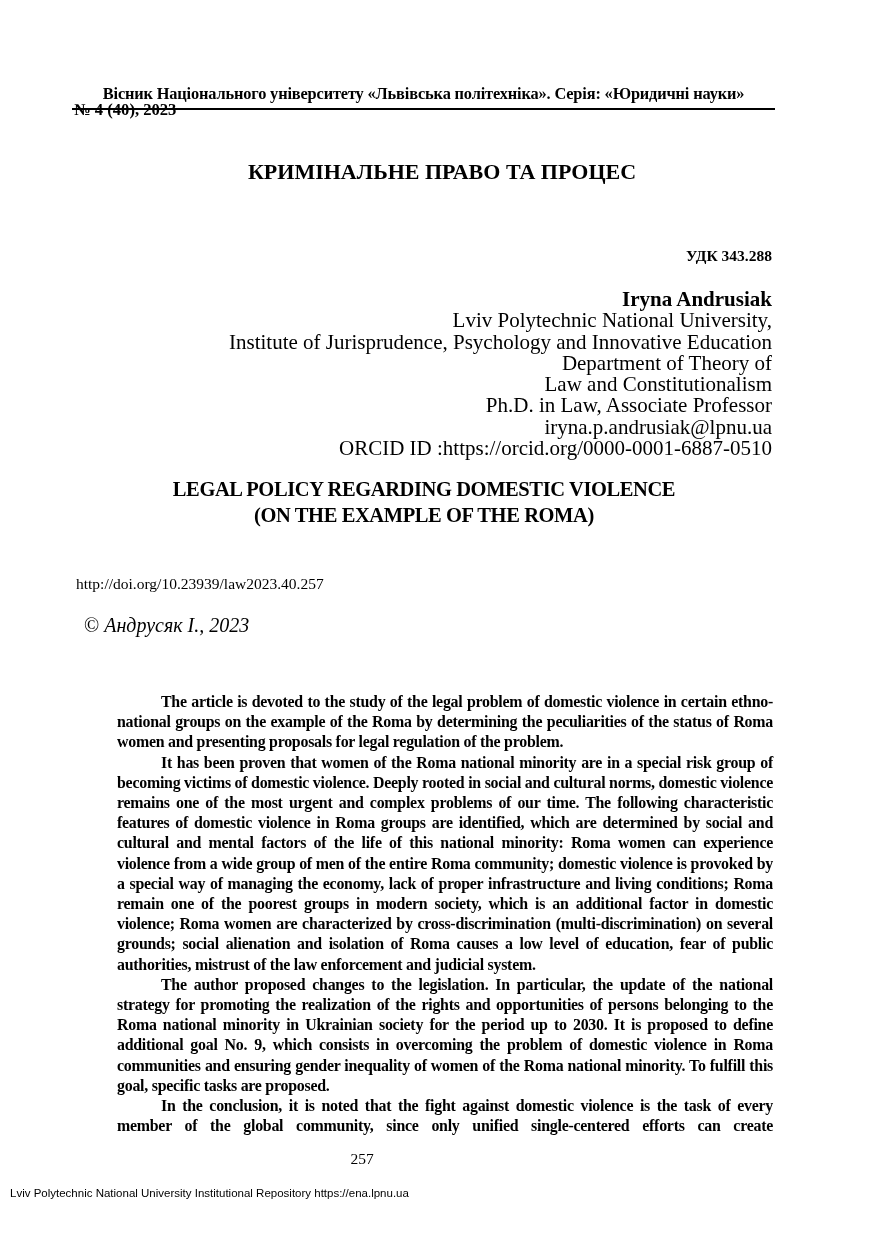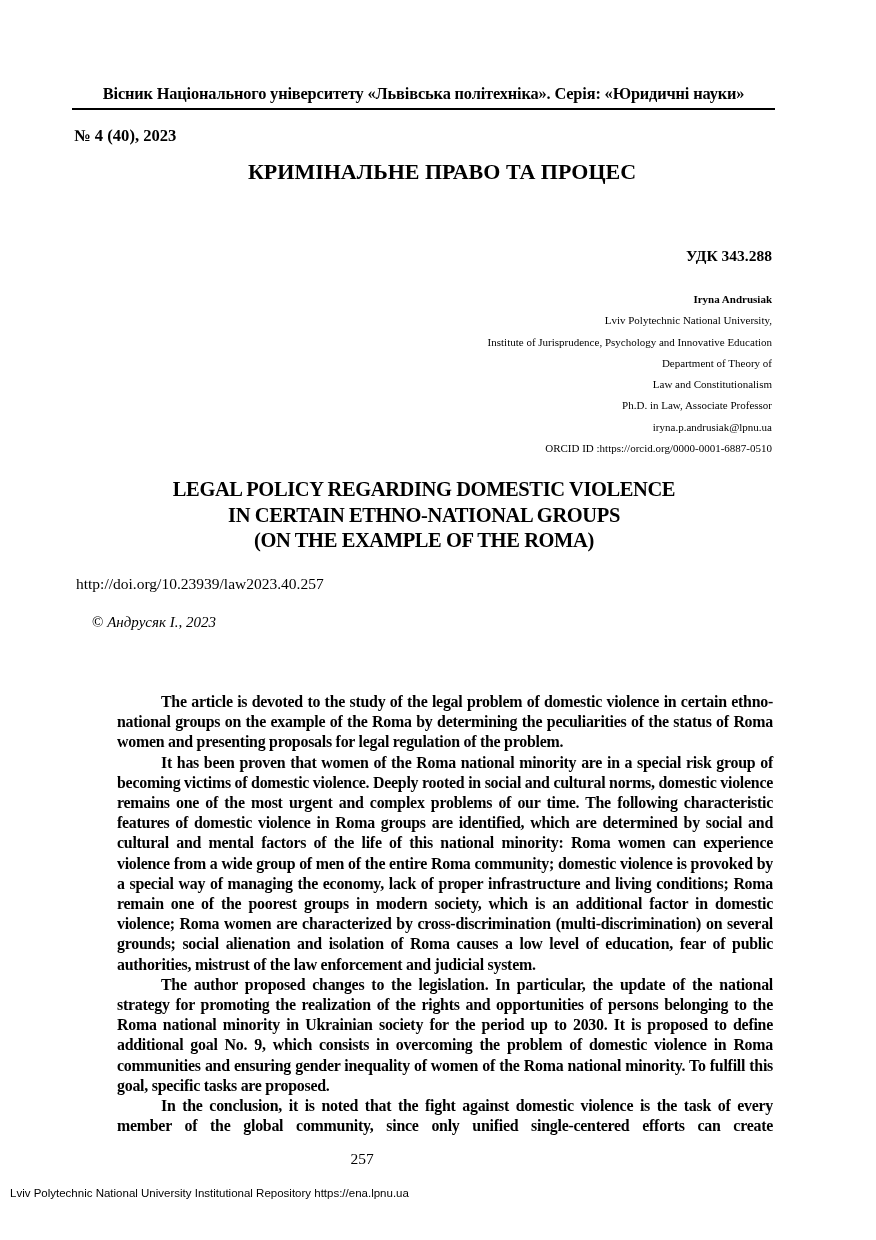--- a/index.html
+++ b/index.html
@@ -32,21 +32,21 @@
     position: absolute;
     left: 72px;
     width: 703px;
     top: 108px;
     height: 0;
     border-top: 2px solid #000;
   }
   .issue-number {
     position: absolute;
     left: 74px;
-    top: 126px;
+    top: 100px;
     font-size: 16.6px;
     font-weight: bold;
   }
   .section-title {
     position: absolute;
     left: 0;
     width: 876px;
     top: 159px;
     font-size: 22px;
     font-weight: bold;
@@ -58,21 +58,21 @@
     right: 104px;
     top: 247px;
     font-size: 15.5px;
     font-weight: bold;
   }
   .author-block {
     position: absolute;
     right: 104px;
     top: 289px;
     text-align: right;
-    font-size: 11px;
+    font-size: 21px;
     line-height: 21.3px;
   }
   .author-name { font-weight: bold; }
   .article-title {
     position: absolute;
     left: 0;
     width: 848px;
     top: 477px;
     font-size: 20.5px;
     font-weight: bold;
@@ -81,23 +81,23 @@
     letter-spacing: -0.4px;
   }
   .doi {
     position: absolute;
     left: 76px;
     top: 575px;
     font-size: 15.5px;
   }
   .copyright {
     position: absolute;
-    left: 92px;
+    left: 84px;
     top: 614px;
-    font-size: 15px;
+    font-size: 20px;
   }
   .copyright .by { font-style: italic; }
   .abstract {
     position: absolute;
     left: 117px;
     width: 656px;
     top: 692px;
     font-size: 15.9px;
     font-weight: bold;
     line-height: 20.2px;
@@ -146,21 +146,20 @@
   <div>Institute of Jurisprudence, Psychology and Innovative Education</div>
   <div>Department of Theory of</div>
   <div>Law and Constitutionalism</div>
   <div>Ph.D. in Law, Associate Professor</div>
   <div>iryna.p.andrusiak@lpnu.ua</div>
   <div>ORCID ID :https://orcid.org/0000-0001-6887-0510</div>
 </div>
 
 <div class="article-title">
   <div>LEGAL POLICY REGARDING DOMESTIC VIOLENCE</div>
-  <div>IN CERTAIN ETHNO-NATIONAL GROUPS</div>
   <div>(ON THE EXAMPLE OF THE ROMA)</div>
 </div>
 
 <div class="doi">http://doi.org/10.23939/law2023.40.257</div>
 
 <div class="copyright">
   <span>©</span>
   <span class="by">Андрусяк І., 2023</span>
 </div>
 

